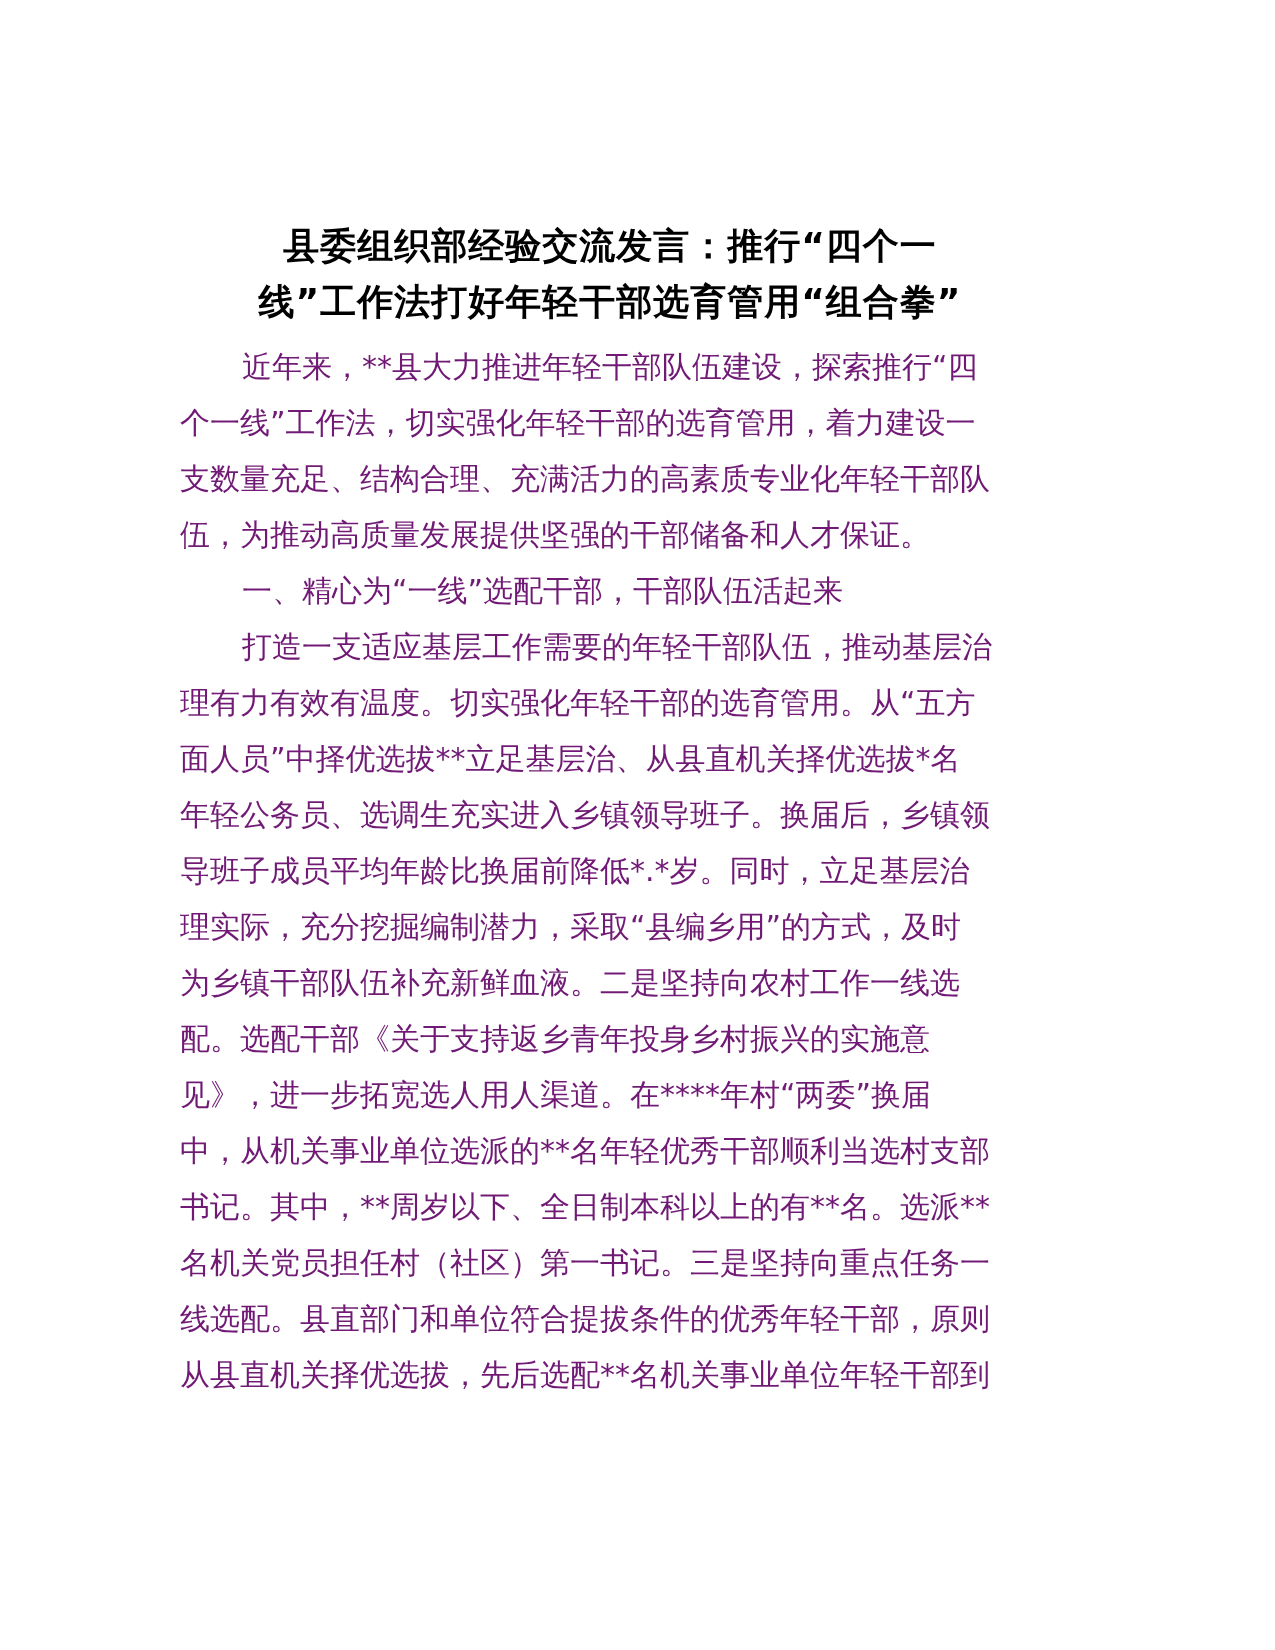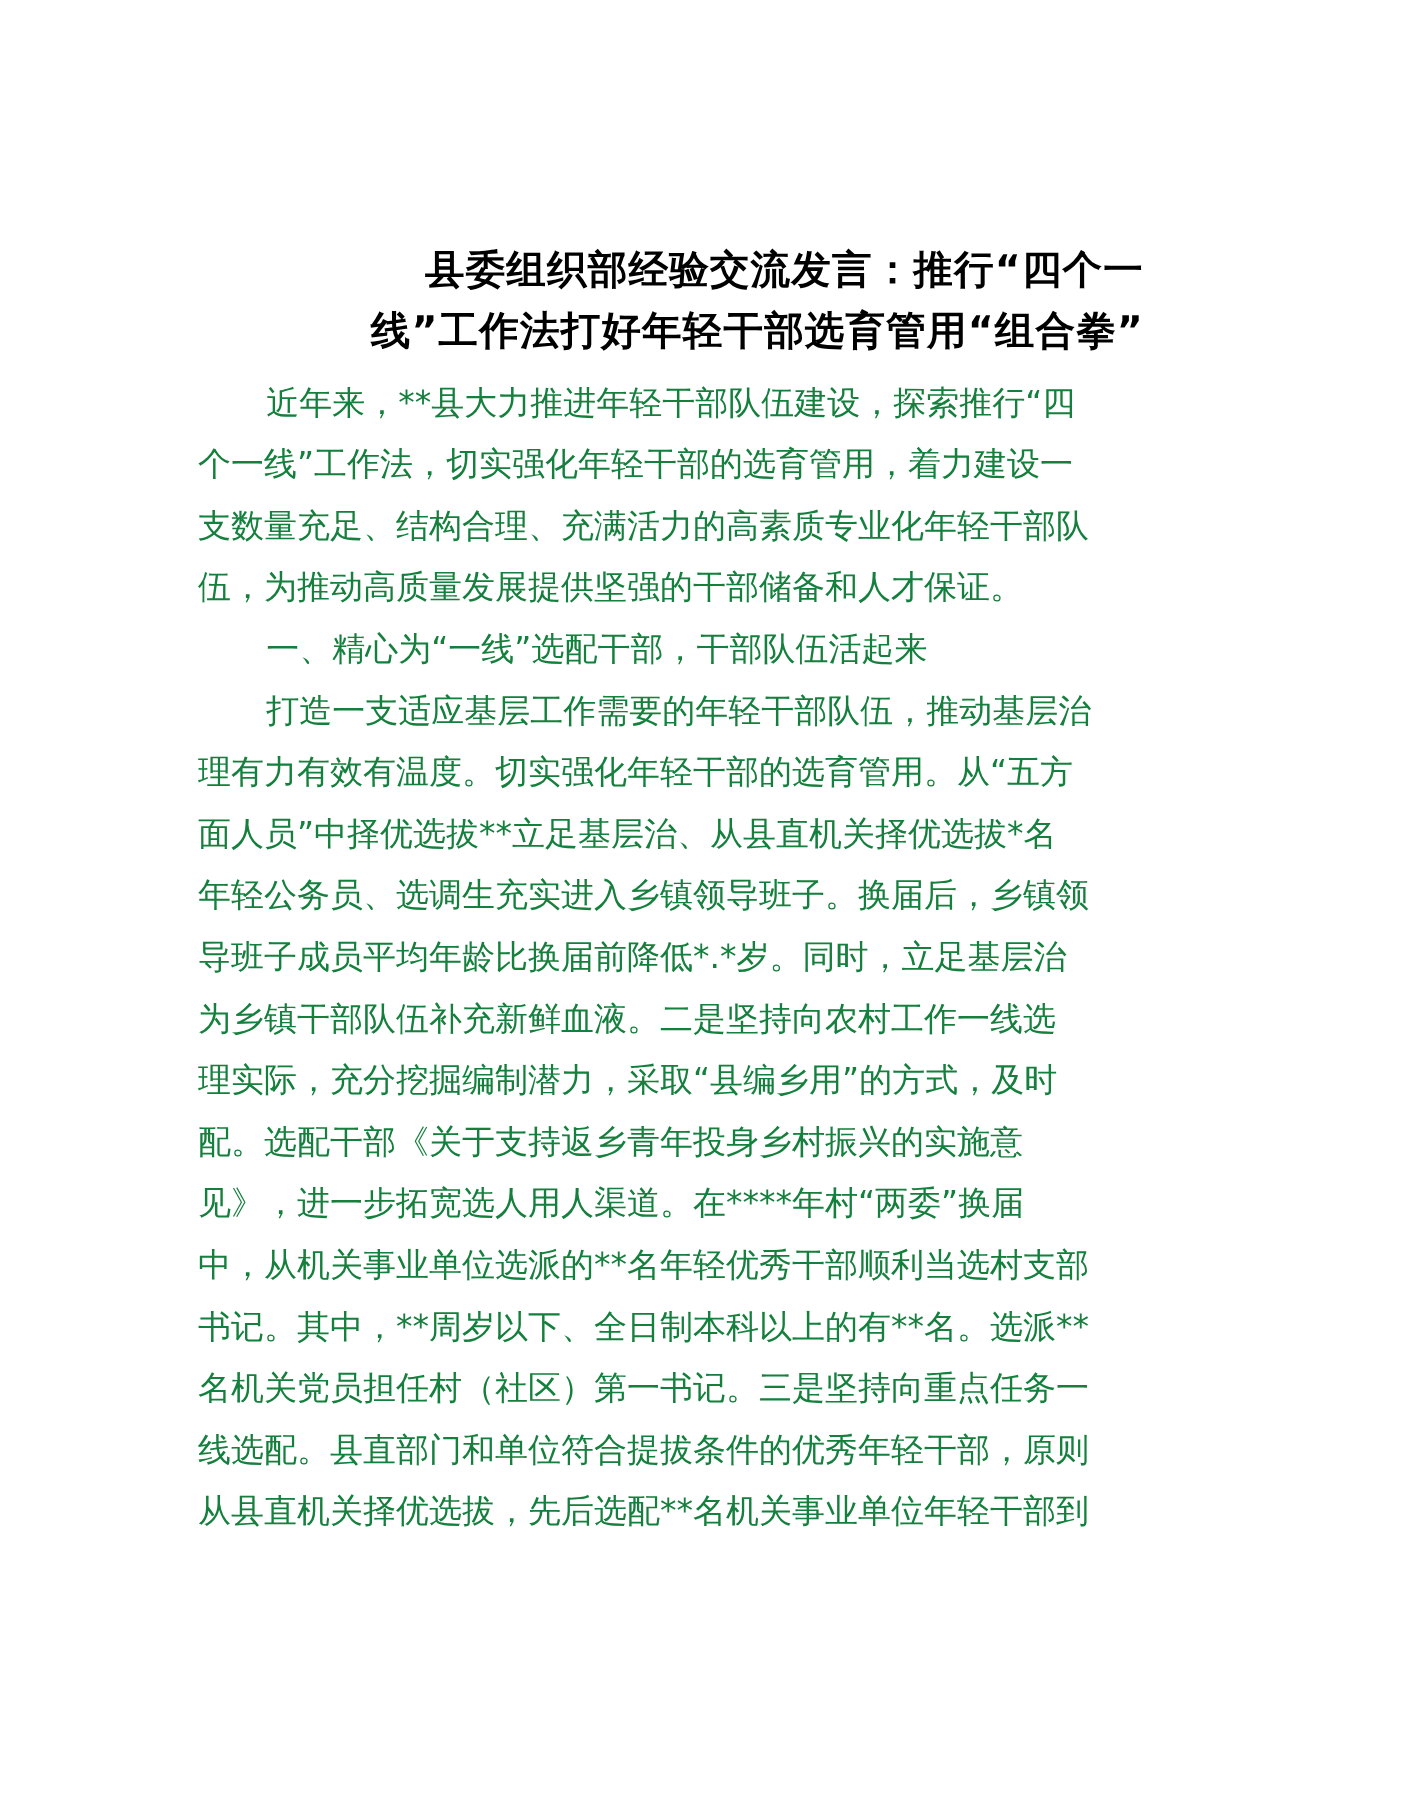--- a/index.html
+++ b/index.html
@@ -31,35 +31,34 @@
       text-align: center;
       font-size: 36px;
       line-height: 56px;
       font-weight: bold;
       letter-spacing: 1px;
       color: #000000;
     }
     .title .line {
       display: block;
       white-space: nowrap;
-      text-align: right;
     }
     .body-text {
       position: absolute;
       left: 180px;
       top: 339px;
       width: 856px;
     }
     .para {
       font-size: 30px;
       line-height: 56px;
       margin: 0;
       padding: 0;
       text-align: justify;
-      color: #15803d;
+      color: #701a75;
     }
     .para .line {
       display: block;
       white-space: nowrap;
       overflow: hidden;
     }
     .para .line.indent {
       padding-left: 62px;
     }
   </style>
@@ -85,22 +84,22 @@
     <div class="para">
       <span class="line indent">一、精心为“一线”选配干部，干部队伍活起来</span>
     </div>
 
     <div class="para">
       <span class="line indent">打造一支适应基层工作需要的年轻干部队伍，推动基层治</span>
       <span class="line">理有力有效有温度。切实强化年轻干部的选育管用。从“五方</span>
       <span class="line">面人员”中择优选拔**立足基层治、从县直机关择优选拔*名</span>
       <span class="line">年轻公务员、选调生充实进入乡镇领导班子。换届后，乡镇领</span>
       <span class="line">导班子成员平均年龄比换届前降低*.*岁。同时，立足基层治</span>
+      <span class="line">理实际，充分挖掘编制潜力，采取“县编乡用”的方式，及时</span>
       <span class="line">为乡镇干部队伍补充新鲜血液。二是坚持向农村工作一线选</span>
-      <span class="line">理实际，充分挖掘编制潜力，采取“县编乡用”的方式，及时</span>
       <span class="line">配。选配干部《关于支持返乡青年投身乡村振兴的实施意</span>
       <span class="line">见》，进一步拓宽选人用人渠道。在****年村“两委”换届</span>
       <span class="line">中，从机关事业单位选派的**名年轻优秀干部顺利当选村支部</span>
       <span class="line">书记。其中，**周岁以下、全日制本科以上的有**名。选派**</span>
       <span class="line">名机关党员担任村（社区）第一书记。三是坚持向重点任务一</span>
       <span class="line">线选配。县直部门和单位符合提拔条件的优秀年轻干部，原则</span>
       <span class="line">从县直机关择优选拔，先后选配**名机关事业单位年轻干部到</span>
     </div>
 
   </div>

